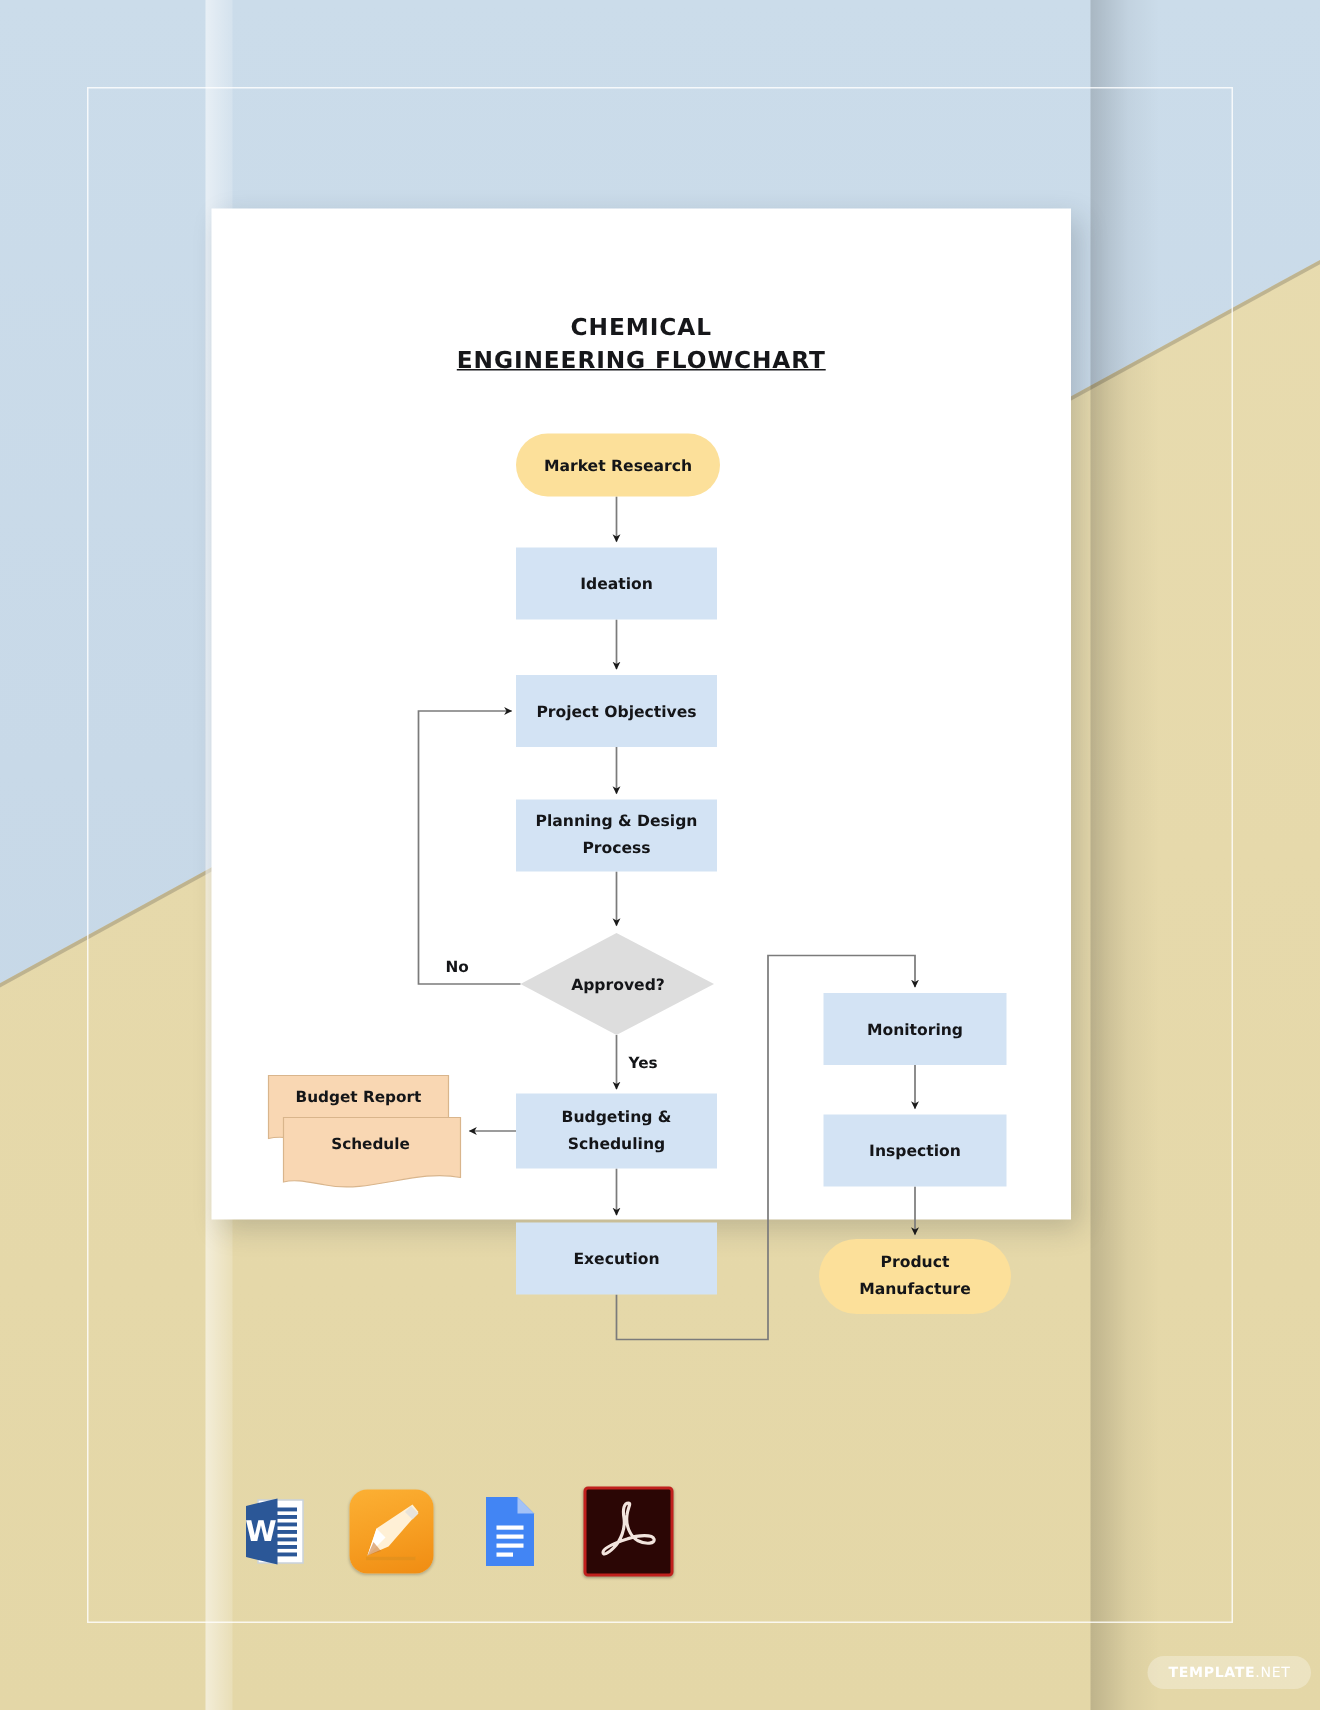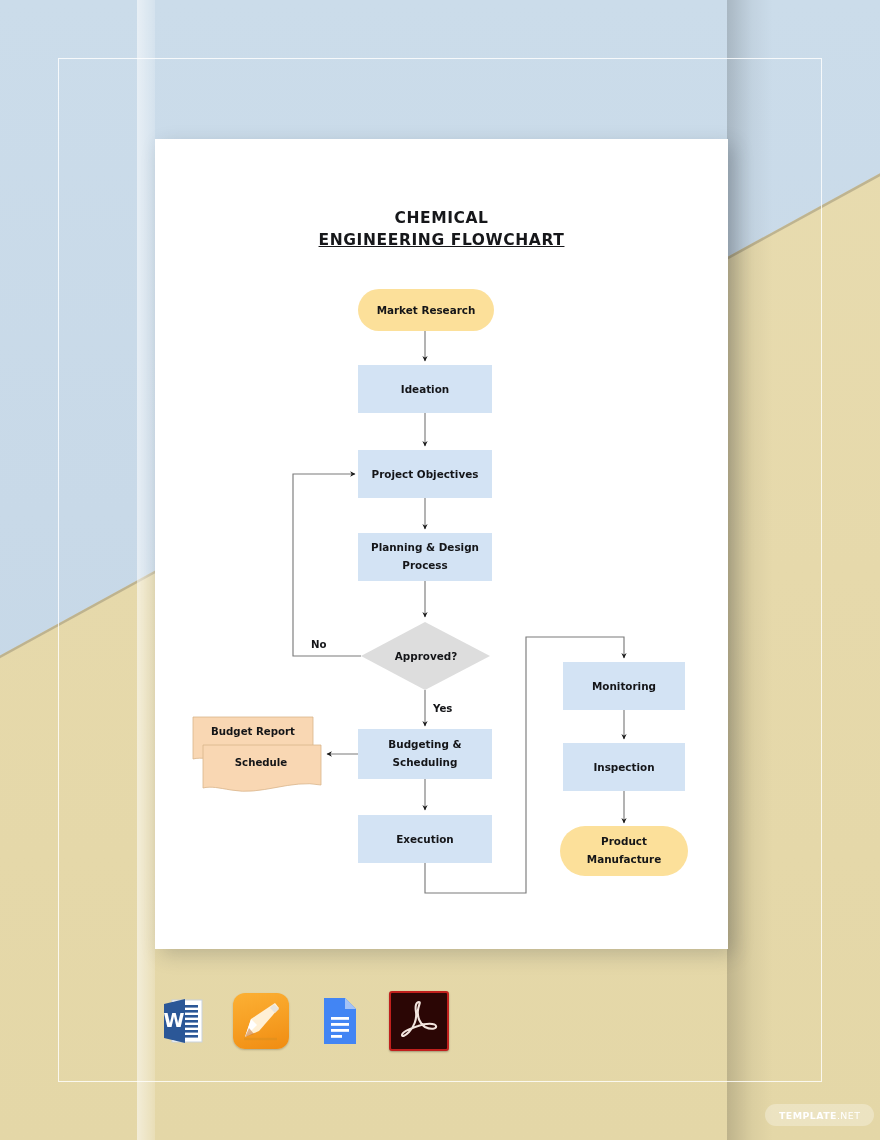--- a/index.html
+++ b/index.html
@@ -67,24 +67,24 @@
     width: 764px;
     height: 1024px;
     border: 1.5px solid rgba(255,255,255,.82);
     box-sizing: border-box;
     pointer-events: none;
   }
 
   
   #page {
     position: absolute;
-    left: 155px;
+    left: 141px;
     top: 139px;
     width: 573px;
-    height: 810px;
+    height: 674px;
     background: #ffffff;
     box-shadow: 6px 6px 18px rgba(40,50,60,.22);
   }
 
   
   #title {
     position: absolute;
     left: 0;
     top: 68px;
     width: 573px;

